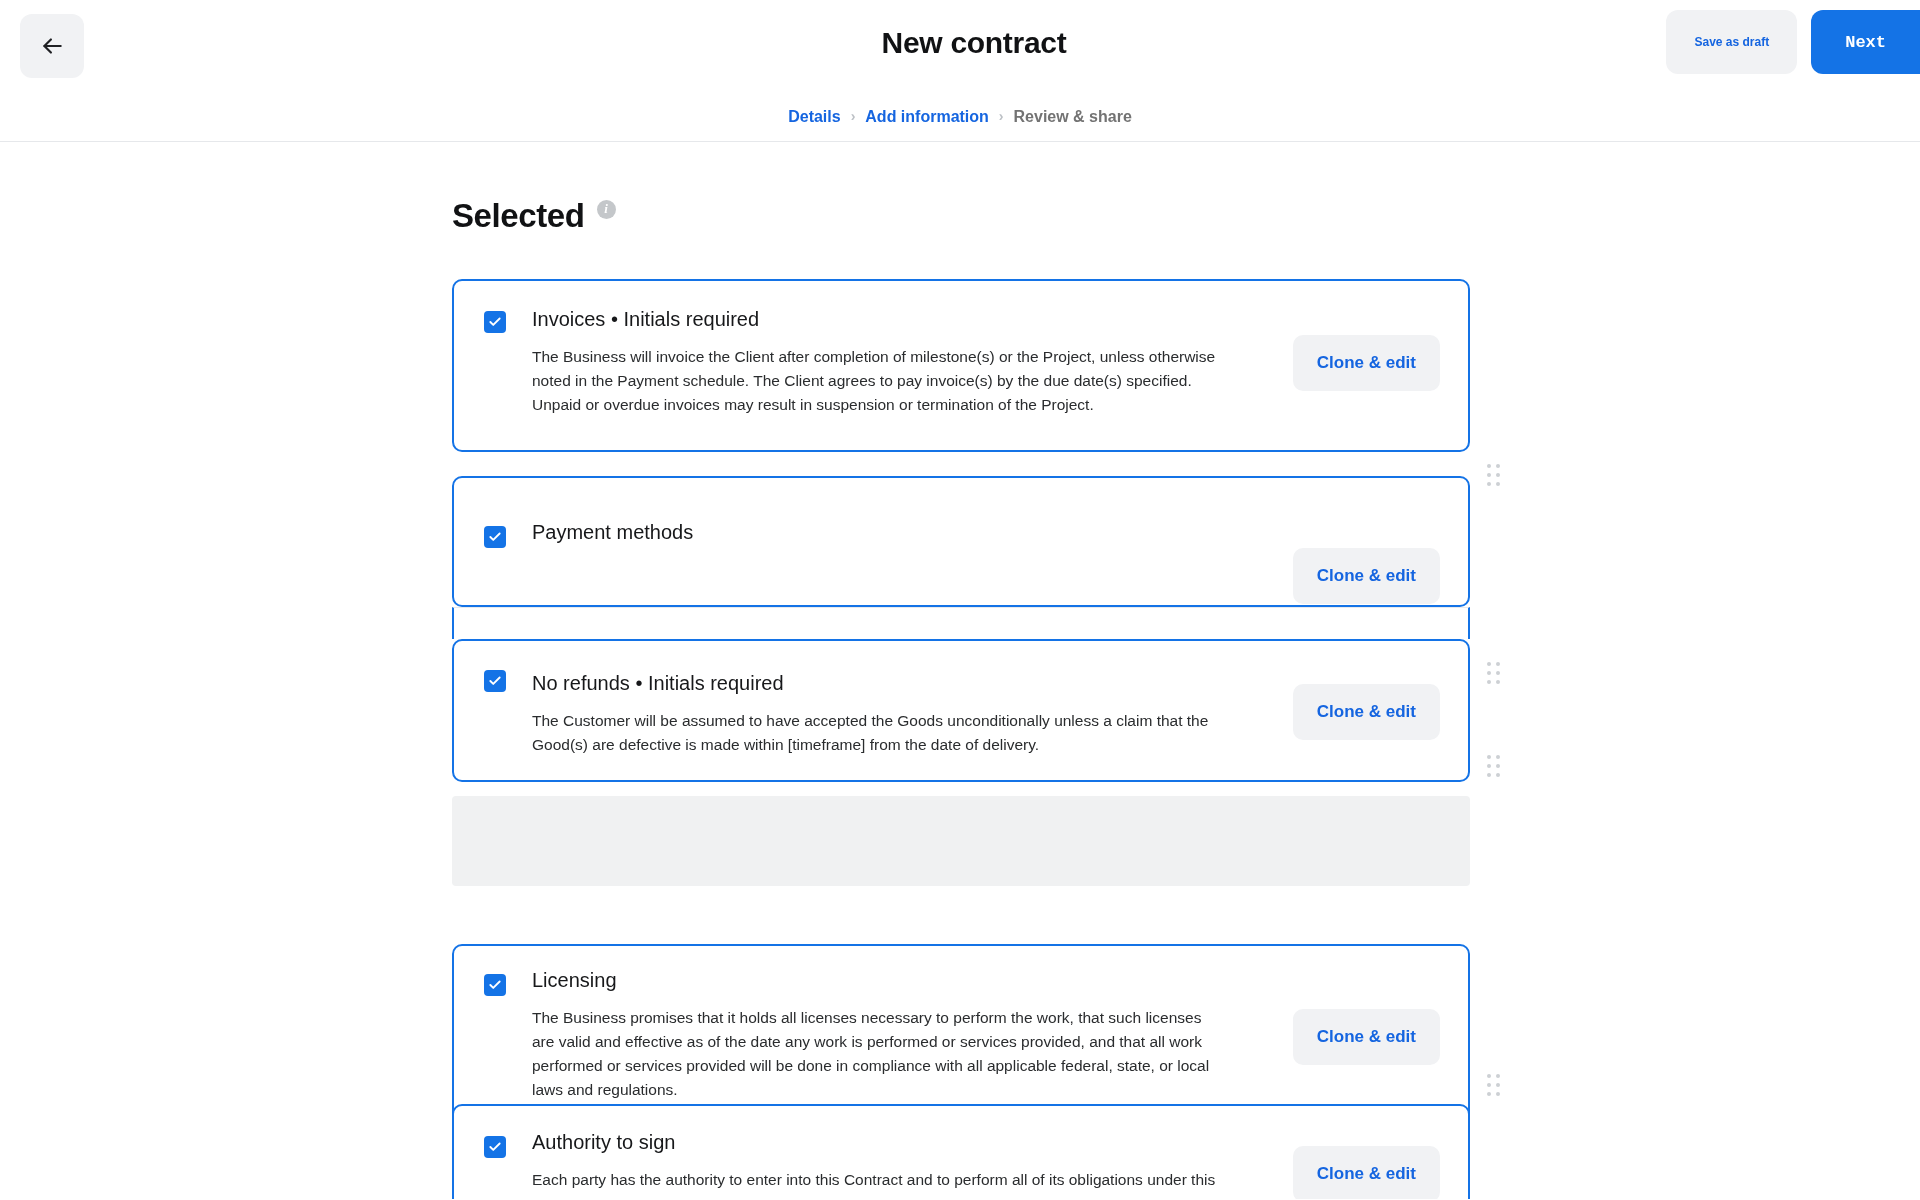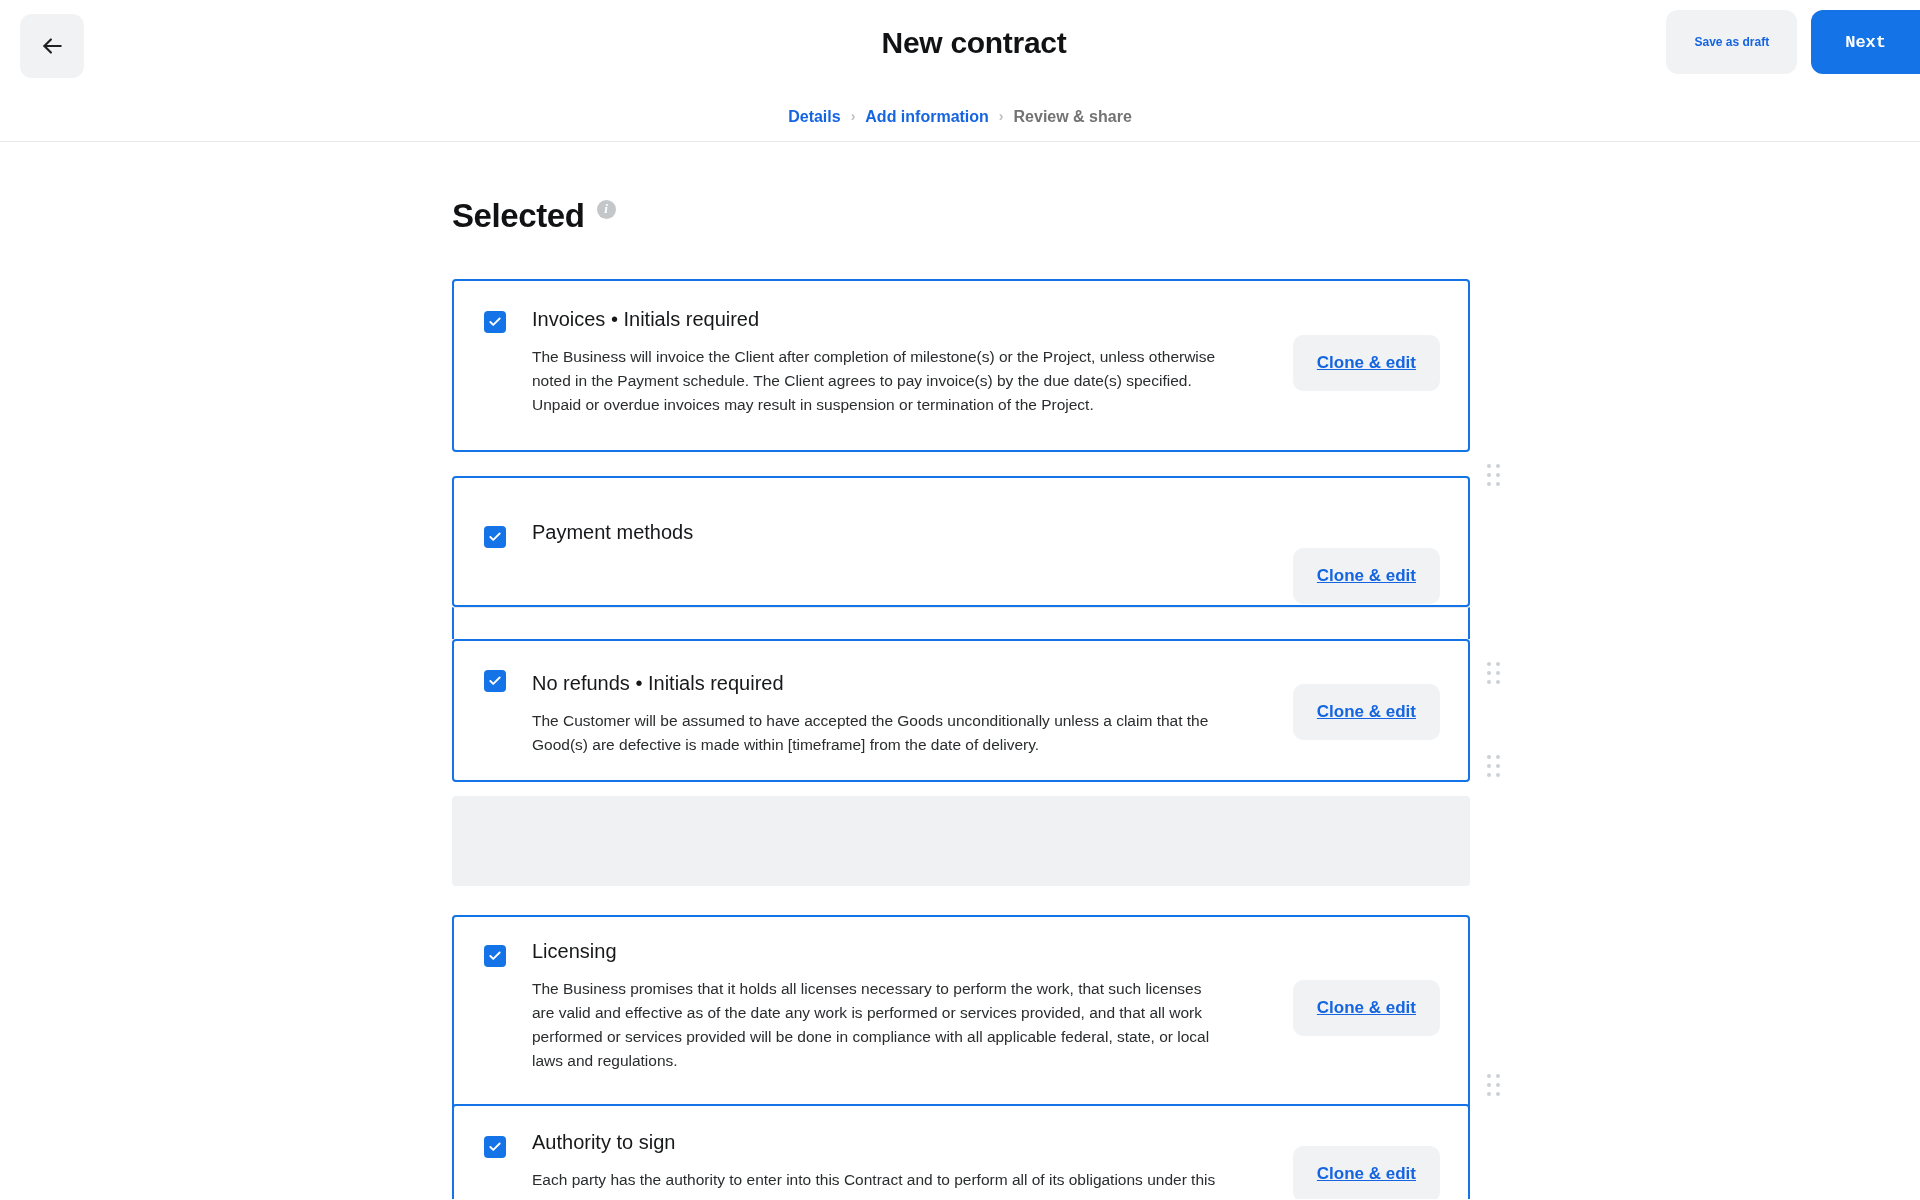--- a/index.html
+++ b/index.html
@@ -145,21 +145,21 @@
     cursor: pointer;
   }
 
   
   .card {
     position: absolute;
     left: 452px;
     width: 1018px;
     background: #ffffff;
     border: 2px solid #1473e6;
-    border-radius: 4px;
+    border-radius: 10px;
     overflow: hidden;
   }
   .card-inner {
     position: relative;
     padding: 28px 30px 26px 30px;
     min-height: 100px;
   }
   .checkbox {
     position: absolute;
     left: 30px;
@@ -199,21 +199,20 @@
     padding: 0 24px;
     background: #f1f2f4;
     border: none;
     border-radius: 10px;
     color: #1565e0;
     font-size: 17px;
     font-weight: bold;
     font-family: "Liberation Sans", sans-serif;
     cursor: pointer;
     white-space: nowrap;
-    text-decoration: underline;
   }
 
   
   .drag-handle {
     position: absolute;
     left: 1485px;
     width: 18px;
     height: 26px;
     display: grid;
     grid-template-columns: 7px 7px;
@@ -351,21 +350,21 @@
     <span></span>
       <span></span>
     <span></span>
       <span></span>
     <span></span>
       <span></span>
   </div>
 
   <div class="drop-placeholder" style="top:654px;height:90px;"></div>
 
-  <div class="card" style="top:773px;height:203px;">
+  <div class="card" style="top:802px;height:203px;">
     <div class="card-inner" style="padding-top:26px;">
       <span class="checkbox" style="top:28px;">
         <svg width="14" height="14" viewBox="0 0 24 24" fill="none" stroke="#ffffff" stroke-width="3.2" stroke-linecap="round" stroke-linejoin="round">
           <polyline points="20,6 9,17 4,12"></polyline>
         </svg>
       </span>
       <div class="card-body">
         <div class="clause-title">Licensing</div>
         <div class="clause-text">The Business promises that it holds all licenses necessary to perform the work, that such licenses are valid and effective as of the date any work is performed or services provided, and that all work performed or services provided will be done in compliance with all applicable federal, state, or local laws and regulations.</div>
       </div>

